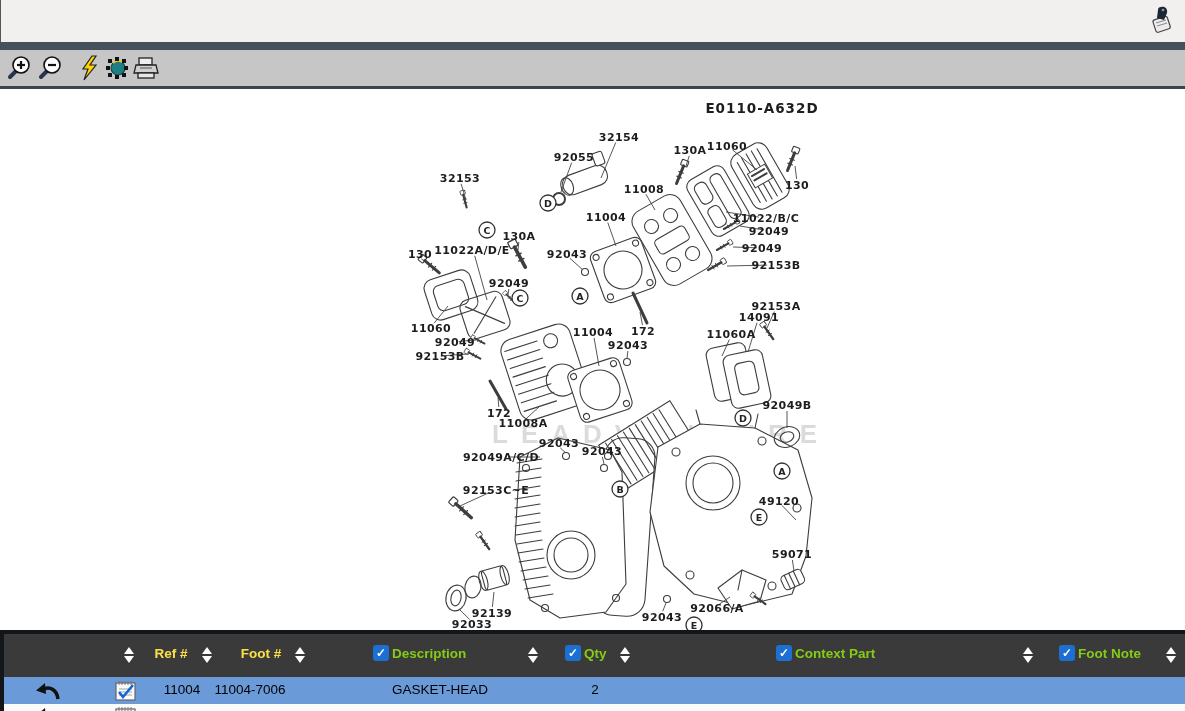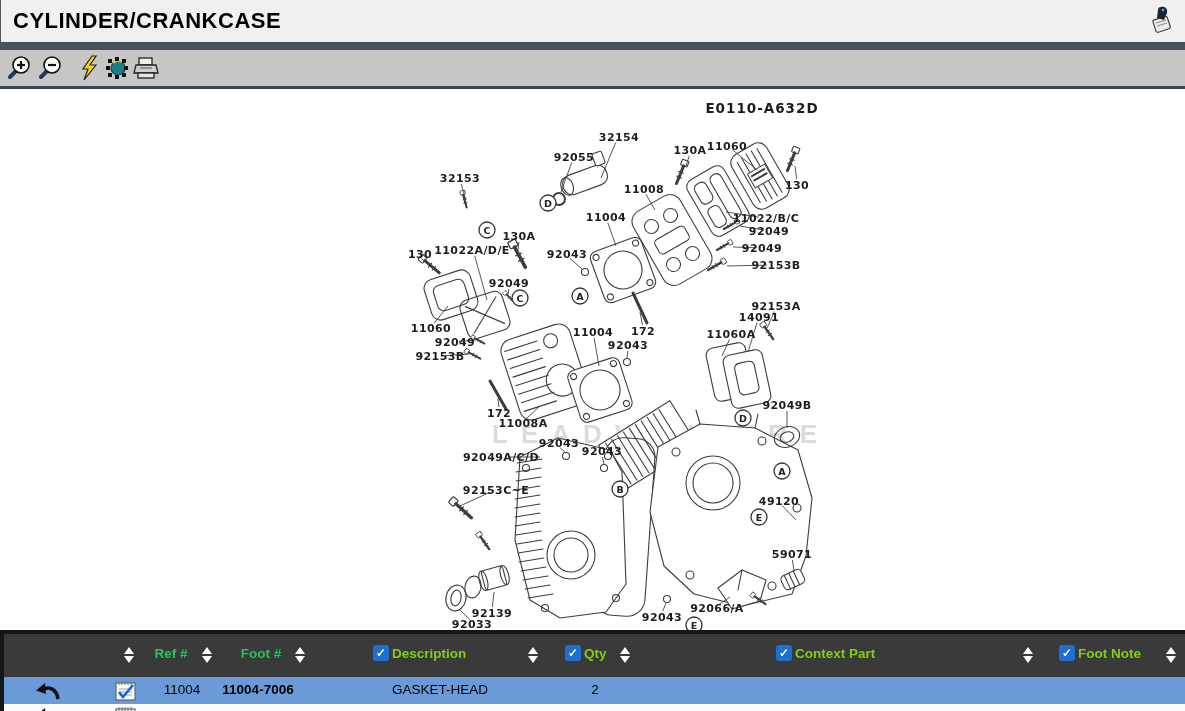--- a/index.html
+++ b/index.html
@@ -27,21 +27,21 @@
   .sketch{stroke:#3d3d3d;stroke-width:1.1;fill:none;stroke-linejoin:round;stroke-linecap:round;}
   .part-label{font-family:"DejaVu Sans",sans-serif;font-weight:bold;font-size:11px;fill:#1d1d1d;
               letter-spacing:0.4px;cursor:pointer;}
   .diagram-code{font-family:"DejaVu Sans",sans-serif;font-weight:bold;font-size:13.5px;fill:#1d1d1d;
               letter-spacing:1px;}
   .callout-txt{font-family:"DejaVu Sans",sans-serif;font-weight:bold;font-size:9.5px;fill:#222;}
   
   .sep-bar{position:absolute;left:0;top:630px;width:1185px;height:4px;background:#14171a;}
   .grid{position:absolute;left:0;top:634px;width:1185px;height:77px;border-left:4px solid #14171a;}
   .grid-header{position:absolute;left:0;top:0;width:1181px;height:43px;background:#3a3a3a;}
-  .hdr-label{position:absolute;top:12px;transform:translateX(-50%);color:#22c55e;font-size:13.5px;
+  .hdr-label{position:absolute;top:12px;transform:translateX(-50%);color:#fde047;font-size:13.5px;
              font-weight:bold;white-space:nowrap;}
   .hdr-group{position:absolute;top:11px;display:flex;align-items:center;gap:3px;}
   .hdr-group .lbl{color:#84cc16;font-size:13.5px;font-weight:bold;white-space:nowrap;}
   .chk{width:16px;height:16px;background:#1d6fd1;border-radius:3px;color:#fff;font-size:12px;
        font-weight:bold;display:flex;align-items:center;justify-content:center;cursor:pointer;}
   .sort{position:absolute;top:13px;transform:translateX(-50%);display:flex;flex-direction:column;
         gap:2px;cursor:pointer;}
   .sort .up{width:0;height:0;border-left:5px solid transparent;border-right:5px solid transparent;
             border-bottom:7px solid #fff;}
   .sort .dn{width:0;height:0;border-left:5px solid transparent;border-right:5px solid transparent;
@@ -52,21 +52,20 @@
   .cell{position:absolute;top:5px;transform:translateX(-50%);color:#000;font-size:13.5px;
         white-space:nowrap;}
   .row-icon{position:absolute;}
 </style>
 </head>
 <body>
 
 <div class="app">
 
   <div class="title-bar">
-    <span class="title-text">CYLINDER/CRANKCASE</span>
     <span class="hand-icon">
       <svg width="28" height="34" viewBox="0 0 28 34">
         <rect x="7" y="14" width="15" height="13" rx="2" transform="rotate(-18 14 20)" fill="#ececec" stroke="#444" stroke-width="1.2"></rect>
         <line x1="9" y1="19" x2="19" y2="16" stroke="#888" stroke-width="1"></line>
         <line x1="10" y1="22" x2="20" y2="19" stroke="#888" stroke-width="1"></line>
         <path d="M14,3 c4,-1 7,2 6,6 l-3,7 -7,-2 1,-8 c0,-2 1,-3 3,-3 z" fill="#1c2733"></path>
         <circle cx="16" cy="6" r="1.3" fill="#8899bb"></circle>
       </svg>
     </span>
   </div>
@@ -514,21 +513,21 @@
           </g>
           <g stroke="#9aa" stroke-width="1">
             <line x1="5" y1="9" x2="18" y2="9"></line>
               <line x1="5" y1="12" x2="18" y2="12"></line>
             <line x1="5" y1="15" x2="18" y2="15"></line>
           </g>
           <path d="M5,12 L9,17 L19,5" fill="none" stroke="#1565d8" stroke-width="2.6"></path>
         </svg>
       </span>
     <span class="cell" style="left: 178px;">11004</span>
-        <span class="cell" style="left: 254px; font-weight: bold;">11004-7006</span>
+        <span class="cell" style="left: 246px;">11004-7006</span>
         <span class="cell" style="left: 436px;">GASKET-HEAD</span>
         <span class="cell" style="left: 591px;">2</span>
         <span class="cell" style="left: 858px;"></span>
         <span class="cell" style="left: 1110px;"></span>
       </div>
     <div class="grid-row-partial">
       <span class="row-icon" style="left:30px;top:2px;">
         <svg width="28" height="20" viewBox="0 0 28 20">
           <path d="M24,18 C23,9 16,5 10,8" fill="none" stroke="#111" stroke-width="3.6"></path>
           <polygon points="11,2 2,9.5 12,13" fill="#111"></polygon>

